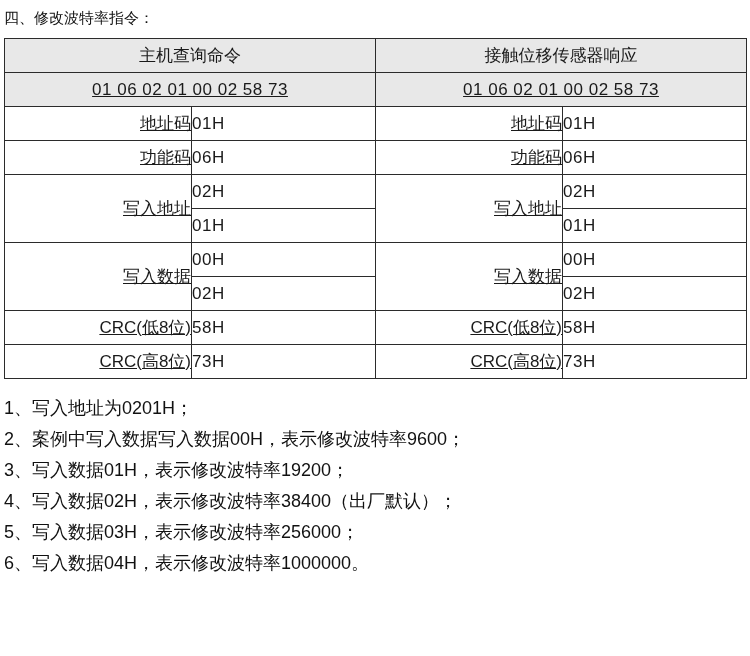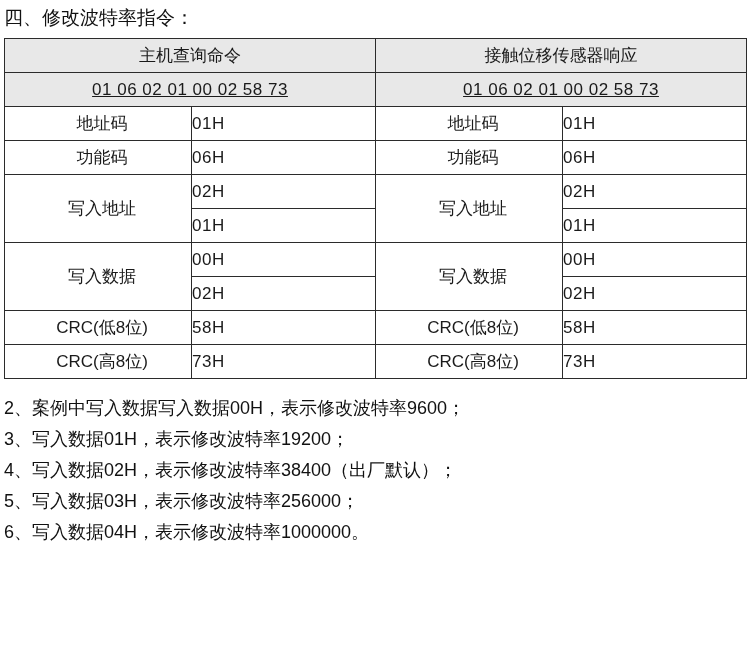--- a/index.html
+++ b/index.html
@@ -14,21 +14,21 @@
     color: #111111;
     overflow: hidden;
   }
   .page {
     width: 750px;
     height: 656px;
     position: relative;
     box-sizing: border-box;
   }
   .section-title {
-    font-size: 19px;
+    font-size: 15px;
     line-height: 24px;
     padding: 6px 4px 8px 4px;
     color: #111;
   }
   table.proto {
     border-collapse: collapse;
     width: 742px;
     margin: 0 4px;
     table-layout: fixed;
   }
@@ -48,22 +48,23 @@
   }
   .subhdr {
     background: #e8e8e8;
     text-align: center;
     font-size: 17px;
     letter-spacing: 0.5px;
     height: 32px;
     text-decoration: underline;
   }
   .lbl {
-    text-align: center;
+    text-align: right;
     padding-left: 8px !important;
+    text-decoration: underline;
   }
   .val {
     letter-spacing: 0.5px;
   }
   .notes {
     padding: 14px 4px 0 4px;
   }
   .notes .note {
     font-size: 18px;
     line-height: 31px;
@@ -146,20 +147,21 @@
       <tr>
         <td class="lbl">CRC(高8位)</td>
         <td class="val">73H</td>
         <td class="lbl">CRC(高8位)</td>
         <td class="val">73H</td>
       </tr>
     </tbody>
   </table>
 
   <div class="notes">
+    <div class="note">1、写入地址为0201H；</div>
     <div class="note">2、案例中写入数据写入数据00H，表示修改波特率9600；</div>
     <div class="note">3、写入数据01H，表示修改波特率19200；</div>
     <div class="note">4、写入数据02H，表示修改波特率38400（出厂默认）；</div>
     <div class="note">5、写入数据03H，表示修改波特率256000；</div>
     <div class="note">6、写入数据04H，表示修改波特率1000000。</div>
   </div>
 
 </div>
 
 </body></html>

